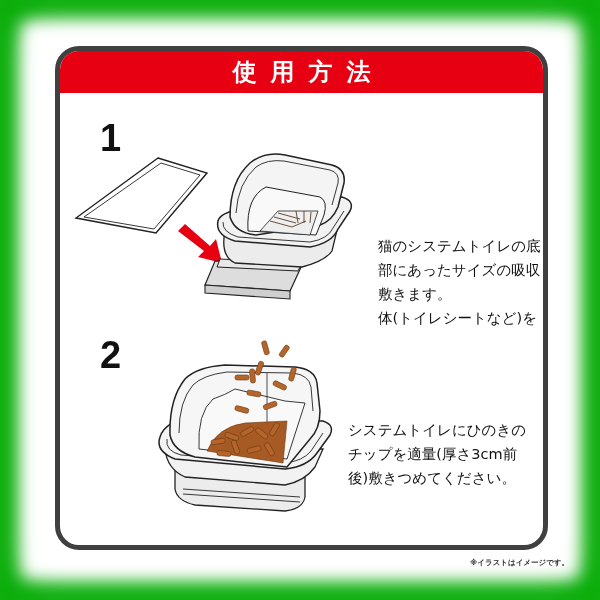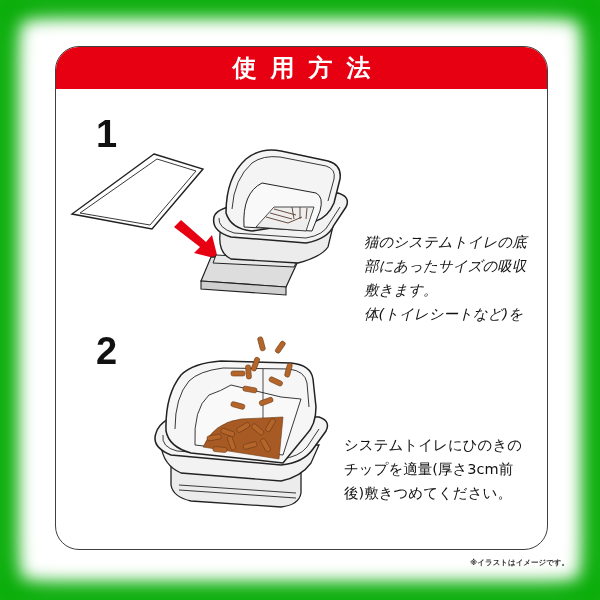--- a/index.html
+++ b/index.html
@@ -13,21 +13,21 @@
     background:#fff;
     box-shadow: inset 0 0 30px 28px #0aae0a;
   }
   .frame-inner {
     position:absolute; left:22px; top:22px; width:556px; height:556px;
     background:#fff; filter: blur(8px); border-radius:6px;
   }
   .card {
     position:absolute; left:55px; top:46px; width:493px; height:504px;
     box-sizing:border-box;
-    border:1px solid #404040; border-radius:24px;
+    border:5px solid #404040; border-radius:24px;
     background:#fff; overflow:hidden;
   }
   .card-header {
     position:absolute; left:0; top:0; right:0; height:42px;
     background:#e60012;
     display:flex; align-items:center; justify-content:center;
   }
   .card-title {
     color:#fff; font-weight:bold; font-size:24px; letter-spacing:14px;
     padding-left:14px;
@@ -90,21 +90,21 @@
       <line x1="200" y1="70" x2="222" y2="76"></line>
       <line x1="204" y1="66" x2="226" y2="72"></line>
       <line x1="208" y1="62" x2="230" y2="68"></line>
       <line x1="226" y1="60" x2="228" y2="72"></line>
       <line x1="234" y1="60" x2="234" y2="72"></line>
       <line x1="241" y1="61" x2="240" y2="72"></line>
       <line x1="222" y1="76" x2="236" y2="70"></line>
     </g>
   </svg>
 
-  <div class="desc" style="left:308px; top:183px;font-style:italic;">
+  <div class="desc" style="left:318px; top:183px;">
     <div>猫のシステムトイレの底</div>
     <div>部にあったサイズの吸収</div>
     <div>敷きます。</div>
     <div>体(トイレシートなど)を</div>
   </div>
 
   <div class="step-num" style="left:40px; top:285px;">2</div>
 
   <svg class="illus" style="left:95px; top:288px;" width="190" height="180" viewBox="0 0 190 180">
 
@@ -142,20 +142,20 @@
       <rect x="135" y="28" width="5" height="14" rx="2" transform="rotate(15 137 35)"></rect>
       <rect x="80" y="36" width="14" height="5" rx="2"></rect>
       <rect x="95" y="30" width="5" height="14" rx="2" transform="rotate(-5 97 37)"></rect>
       <rect x="118" y="44" width="14" height="5" rx="2" transform="rotate(25 125 46)"></rect>
       <rect x="92" y="52" width="14" height="5" rx="2" transform="rotate(10 99 54)"></rect>
       <rect x="80" y="68" width="14" height="5" rx="2" transform="rotate(15 87 70)"></rect>
       <rect x="108" y="64" width="14" height="5" rx="2" transform="rotate(-20 115 66)"></rect>
     </g>
   </svg>
 
-  <div class="desc" style="left:288px; top:367px;margin-top:19px;">
+  <div class="desc" style="left:288px; top:367px;">
     <div>システムトイレにひのきの</div>
     <div>チップを適量(厚さ3cm前</div>
     <div>後)敷きつめてください。</div>
   </div>
 </div>
 
 <div class="note">※イラストはイメージです。</div>
 
 </body></html>

